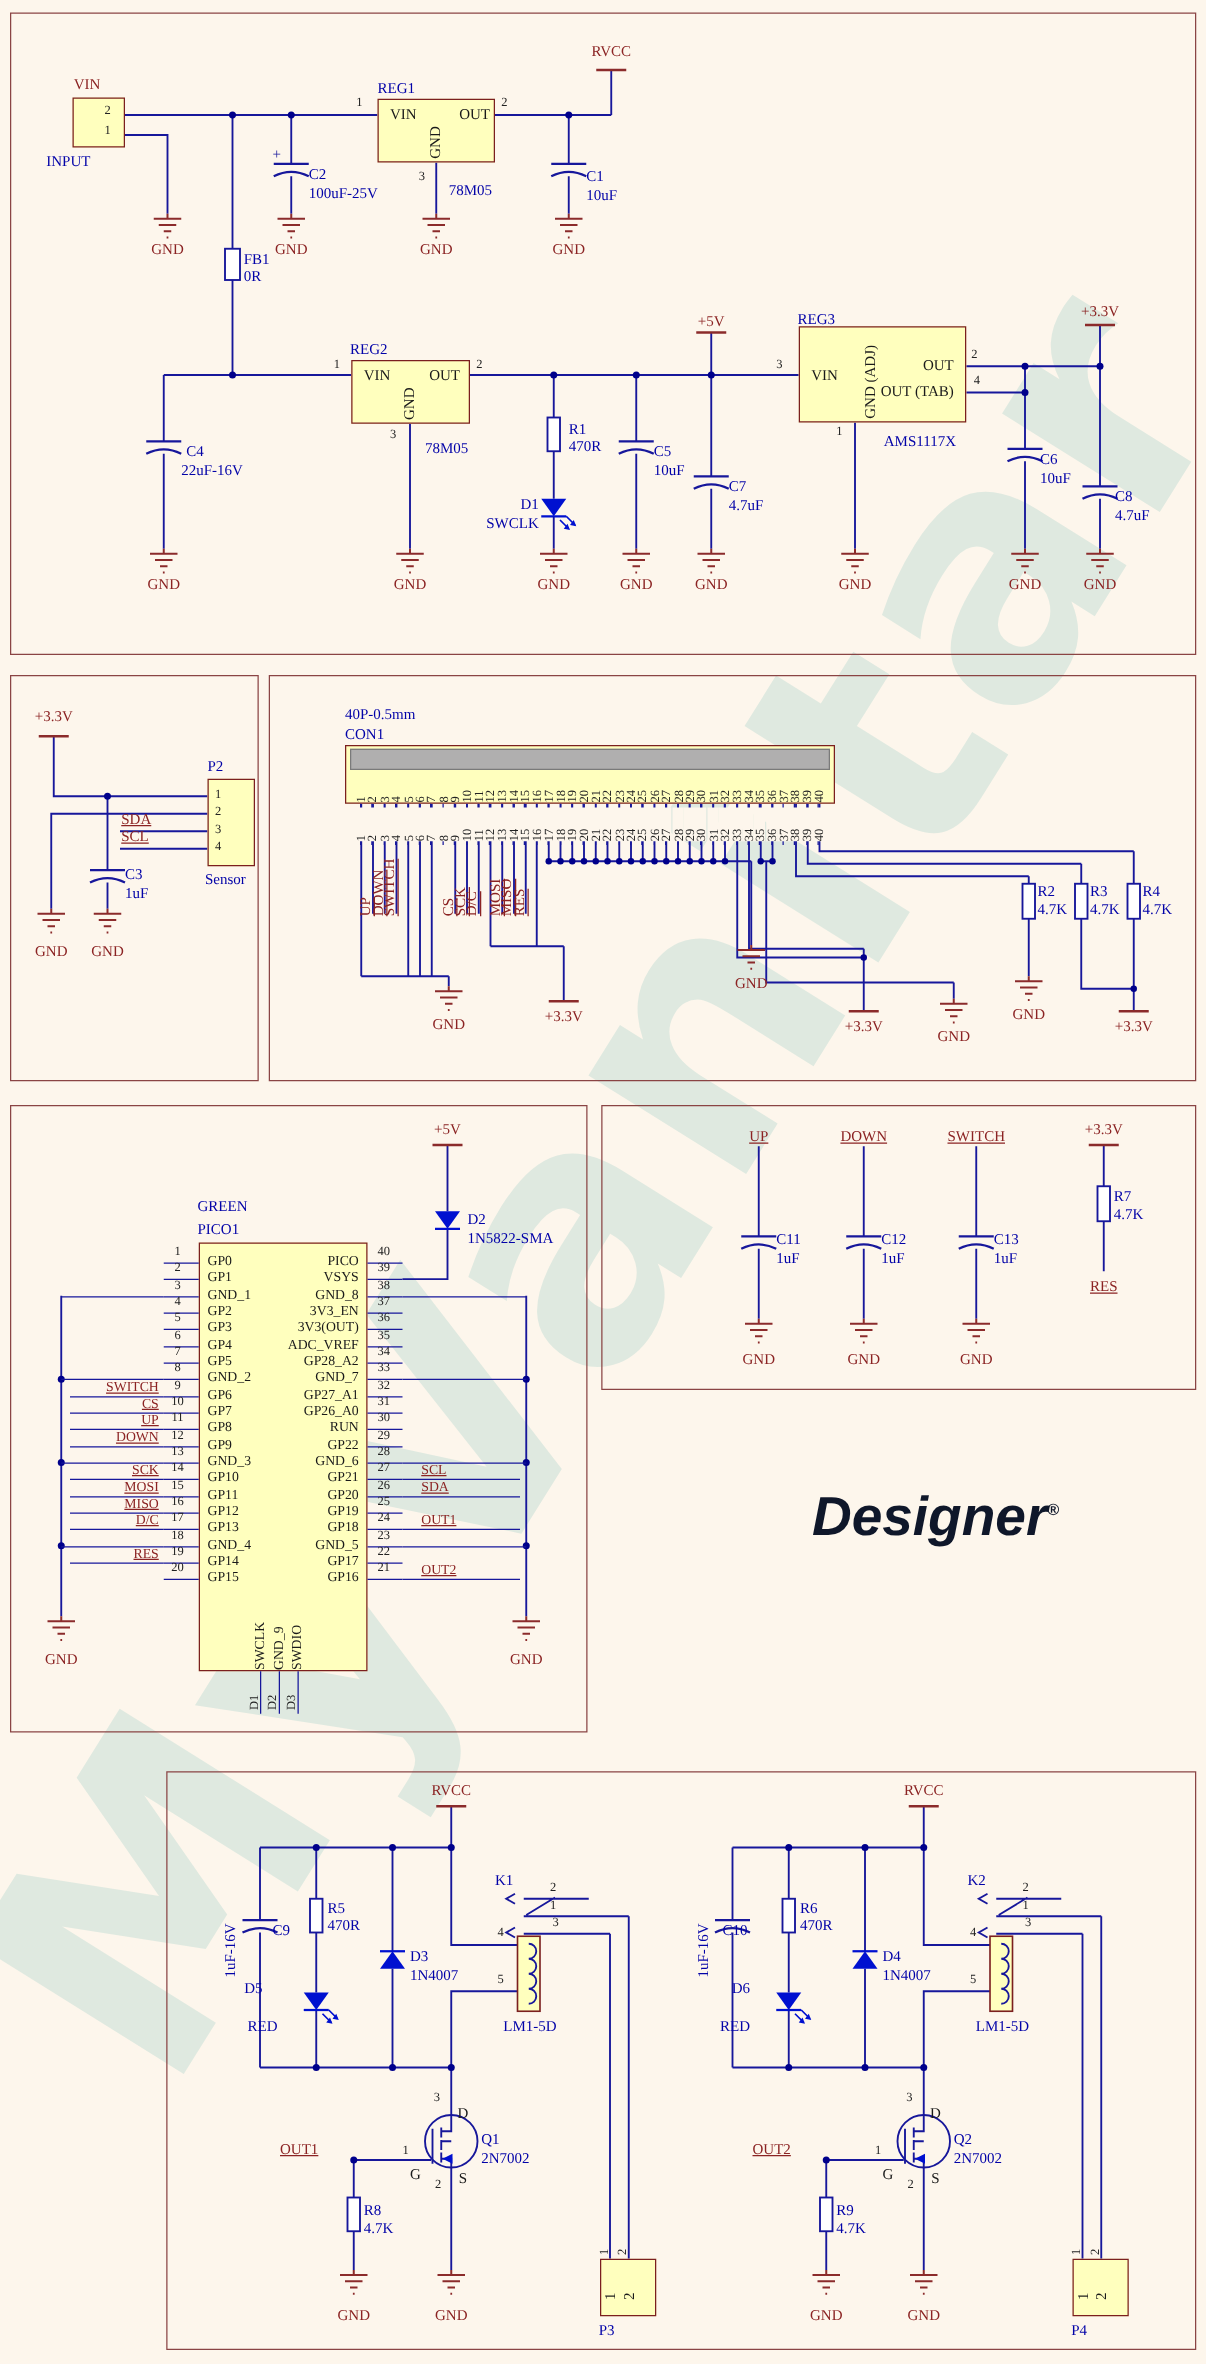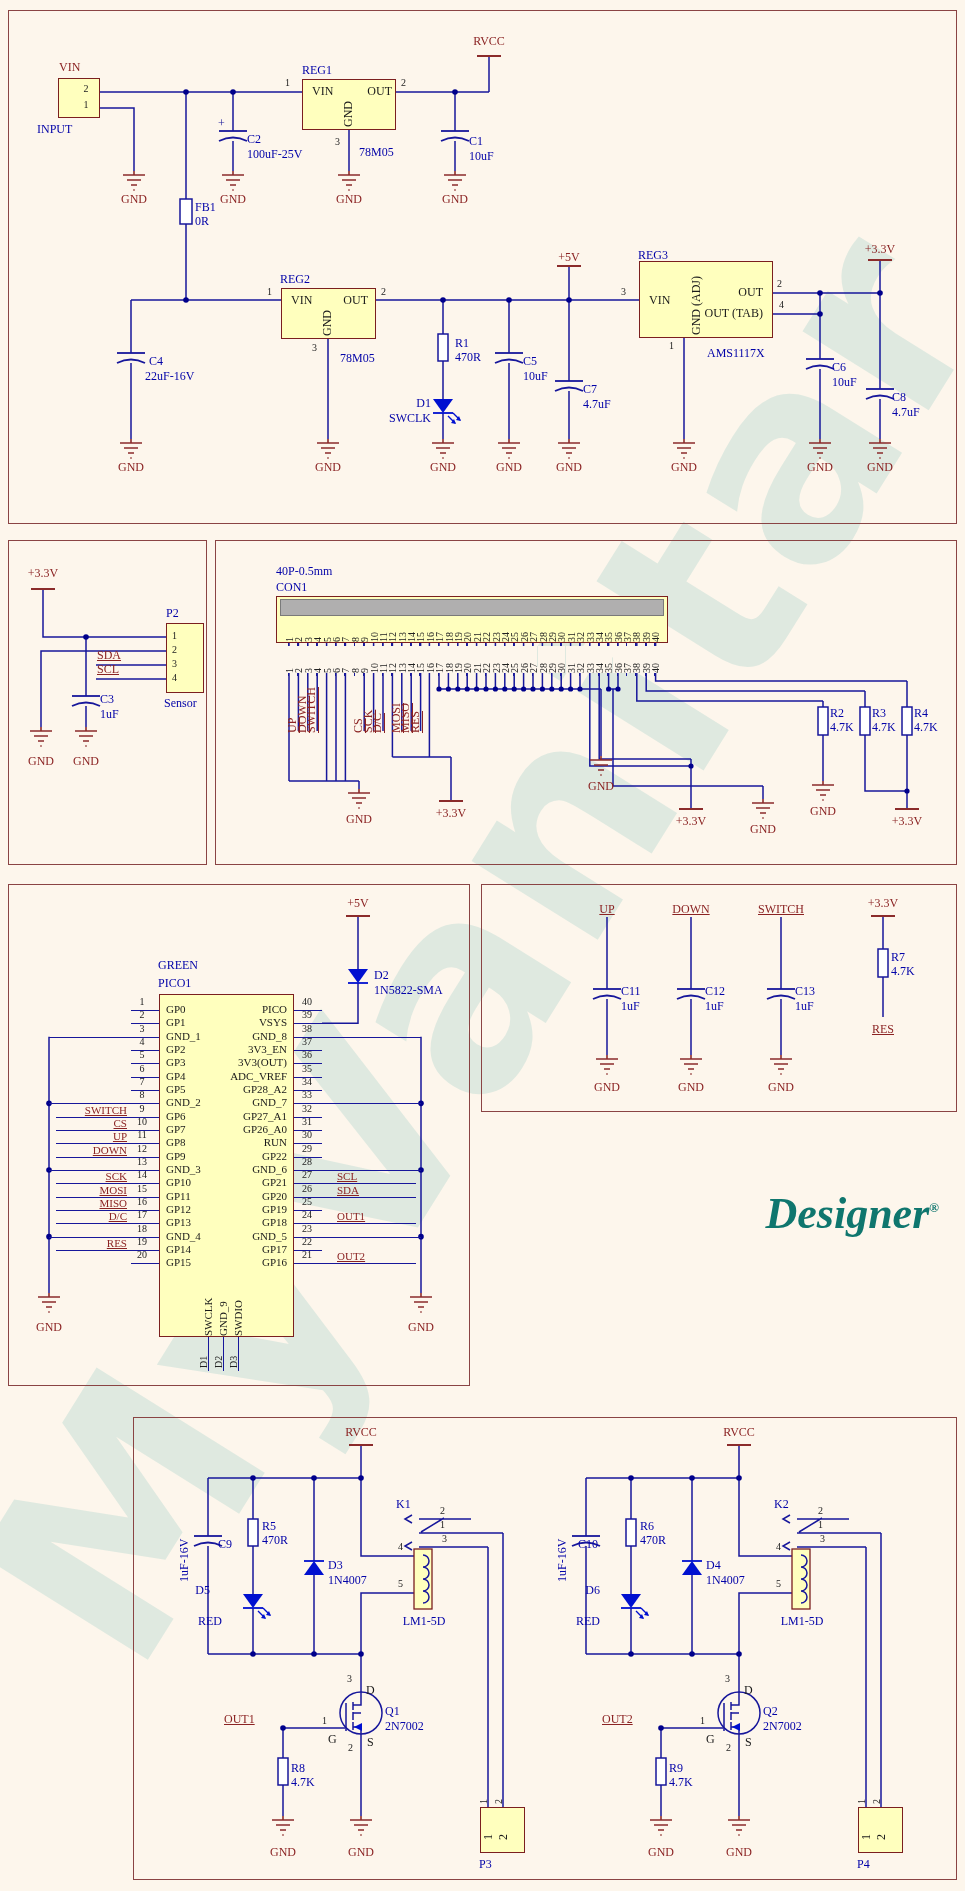--- a/index.html
+++ b/index.html
@@ -57,21 +57,21 @@
   .bpins .bp .no{position:absolute;left:-3px;top:92px;width:10px;height:26px;font-size:10px;font-style:normal;color:#222;}
   
   .dcols{position:absolute;left:0;top:0;width:100%;height:100%;}
   .dcol{position:absolute;top:0;width:80px;height:226px;}
   .dcol:nth-of-type(1){left:85px;} .dcol:nth-of-type(2){left:169px;} .dcol:nth-of-type(3){left:259px;}
   
   .channels{position:absolute;left:0;top:0;width:100%;height:100%;}
   .channel{position:absolute;top:0;width:400px;height:461px;}
   .channel:nth-of-type(1){left:42px;} .channel:nth-of-type(2){left:420px;}
   .logoA{font-family:"DejaVu Sans",sans-serif;font-weight:800;font-size:76px;letter-spacing:-4px;color:#161616;line-height:1;}
-  .logoD{font-family:Liberation Serif, serif;font-weight:700;font-style:italic;font-size:44px;color:#0f766e;line-height:1;text-align:right;padding-right:16px;}
+  .logoD{font-family:Liberation Sans, sans-serif;font-weight:700;font-style:italic;font-size:44px;color:#0f172a;line-height:1;text-align:center;padding-right:16px;}
   .logoD sup{font-size:13px;font-style:normal;}
 </style>
 </head>
 <body>
 
 <div id="page">
   <div class="wm">MyVanitar</div>
 
   <div class="sec" style="left:8px;top:10px;width:947px;height:512px">
     <svg class="wires" viewBox="0 0 947 512">

